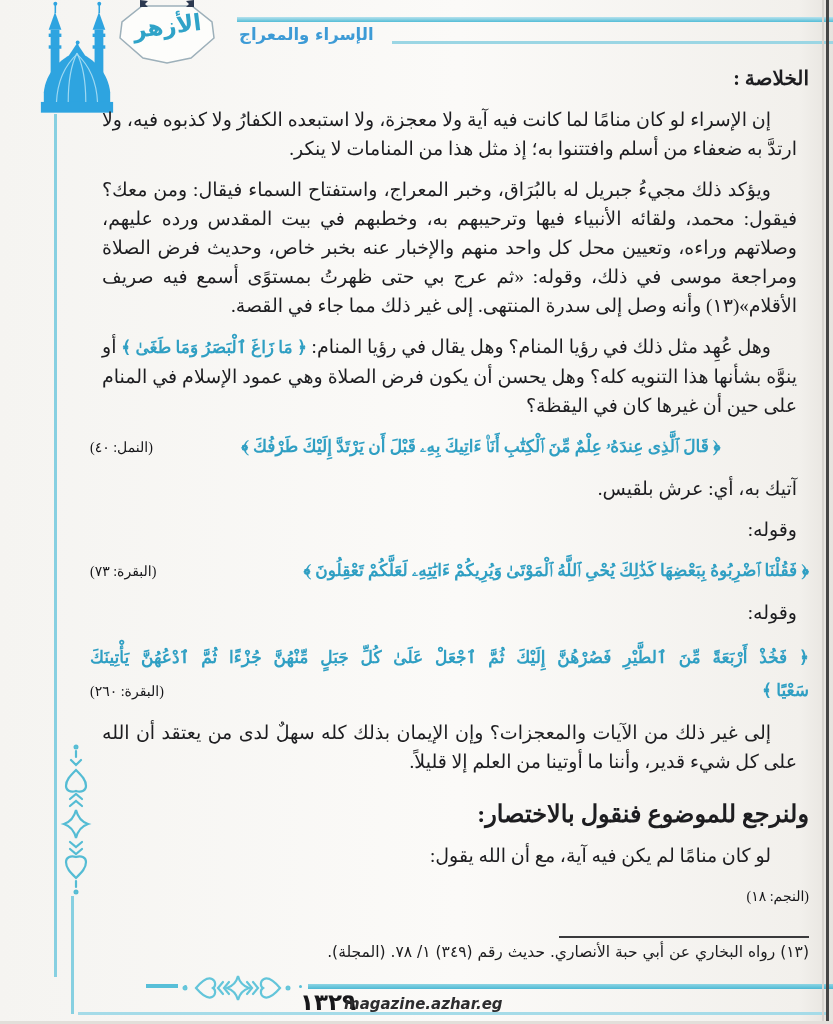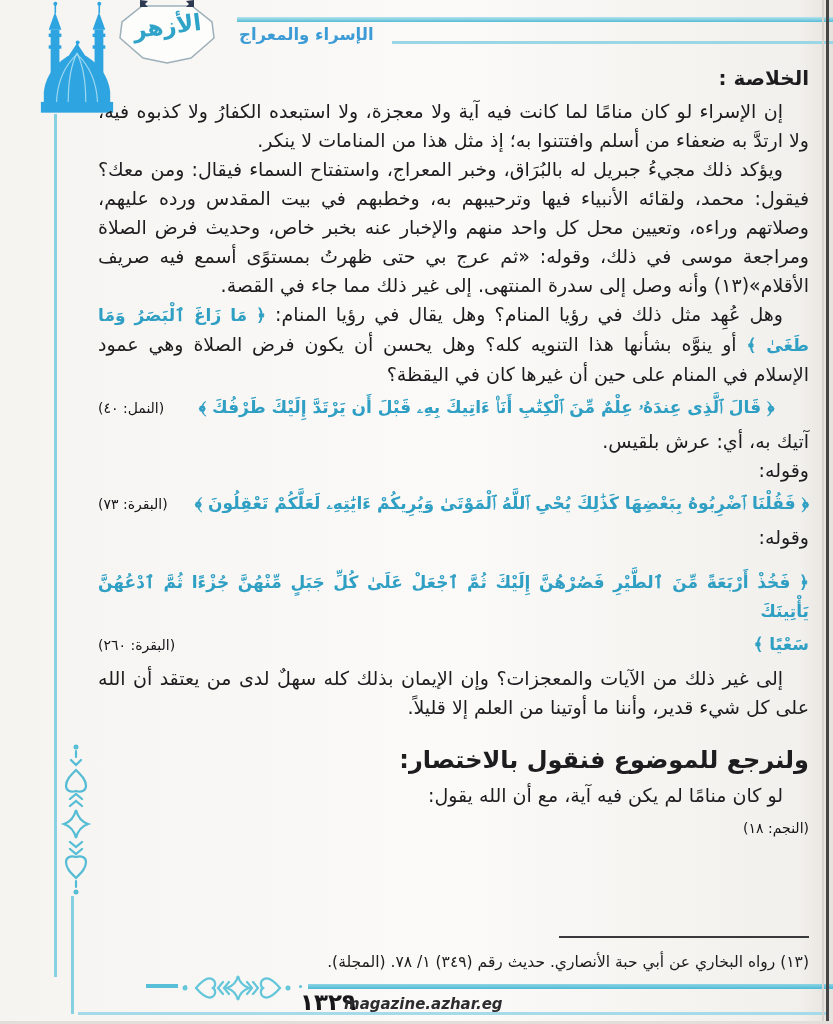--- a/index.html
+++ b/index.html
@@ -17,35 +17,35 @@
   .mosque{left:36px;top:0;width:82px;height:116px;}
   .badge{left:116px;top:0;width:102px;height:64px;}
   .badge svg{position:absolute;left:0;top:0;width:102px;height:64px;}
   .badge-text{position:absolute;left:0;right:0;top:13px;text-align:center;font-size:23px;font-weight:700;
     color:#2fa3c8;transform:rotate(-7deg);}
   
   .vline-1{left:54px;top:114px;width:3px;height:863px;background:#87d0e1;}
   .vline-2{left:71px;top:896px;width:3px;height:118px;background:#87d0e1;}
   .side-ornament{left:57px;top:744px;width:38px;height:152px;}
   
-  .content{position:absolute;right:24px;left:98px;top:64px;direction:rtl;text-align:justify;
-    color:#1d1d20;font-size:19px;line-height:29px;}
-  .content p{margin:0;text-indent:26px;}
+  .content{position:absolute;right:24px;left:90px;top:64px;direction:rtl;text-align:justify;
+    color:#1d1d20;font-size:19px;line-height:29px;font-family:Liberation Serif, serif;}
+  .content p{margin:12px;text-indent:26px;}
   .content p.noindent{text-indent:0;}
   .h-summary{margin:0 0 4px;font-size:20px;font-weight:700;}
   .quran{color:#2f9fc3;font-weight:700;font-size:17px;}
   .cite{font-size:14px;color:#151518;white-space:nowrap;}
   .verse-row{display:flex;justify-content:space-between;align-items:baseline;margin:4px 0;}
   .v-center{flex:1;text-align:center;}
   .verse-line1{text-align:justify;text-align-last:justify;margin-top:16px;}
   .back-heading{font-weight:700;font-size:24px;margin:24px 0 6px;}
   
   .footnote{position:absolute;left:98px;right:24px;top:936px;direction:rtl;}
   .fn-rule{width:250px;border-top:2px solid #3a3a3c;margin-left:auto;margin-right:0;}
-  .fn-text{font-size:15.5px;margin-top:13px;text-align:right;color:#1c1c1e;line-height:22px;}
+  .fn-text{font-size:15.5px;margin-top:3px;text-align:right;color:#1c1c1e;line-height:22px;}
   
   .f-line-a-left{left:146px;top:984px;width:32px;height:4px;background:#58bfd8;}
   .f-dot-1{left:184px;top:985px;width:3px;height:3px;border-radius:50%;background:#58bfd8;}
   .f-ornament{left:182px;top:969px;width:112px;height:38px;}
   .f-dot-2{left:299px;top:985px;width:3px;height:3px;border-radius:50%;background:#58bfd8;}
   .f-line-a{left:308px;top:984px;width:525px;height:5px;background:linear-gradient(#8ed5e4,#4db9d4);}
   .f-line-b{left:78px;top:1012px;width:750px;height:3px;background:#a5dbe8;}
   .page-number{left:300px;top:989px;font-size:23px;font-weight:700;color:#17171a;}
   .website{left:344px;top:995px;font-size:15px;font-weight:700;color:#2d2d2f;direction:ltr;font-style:italic;}
   

